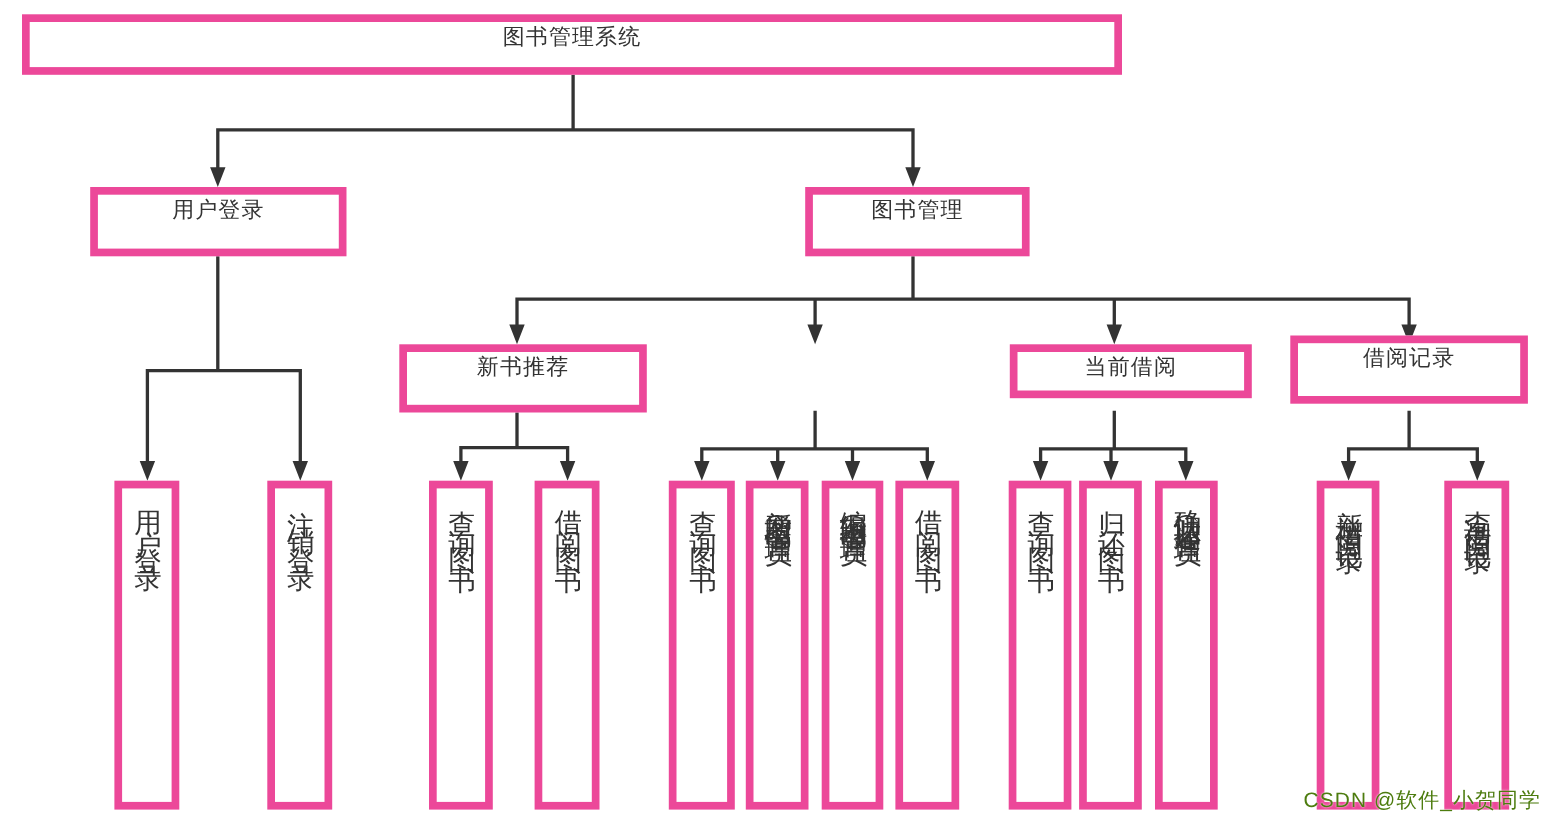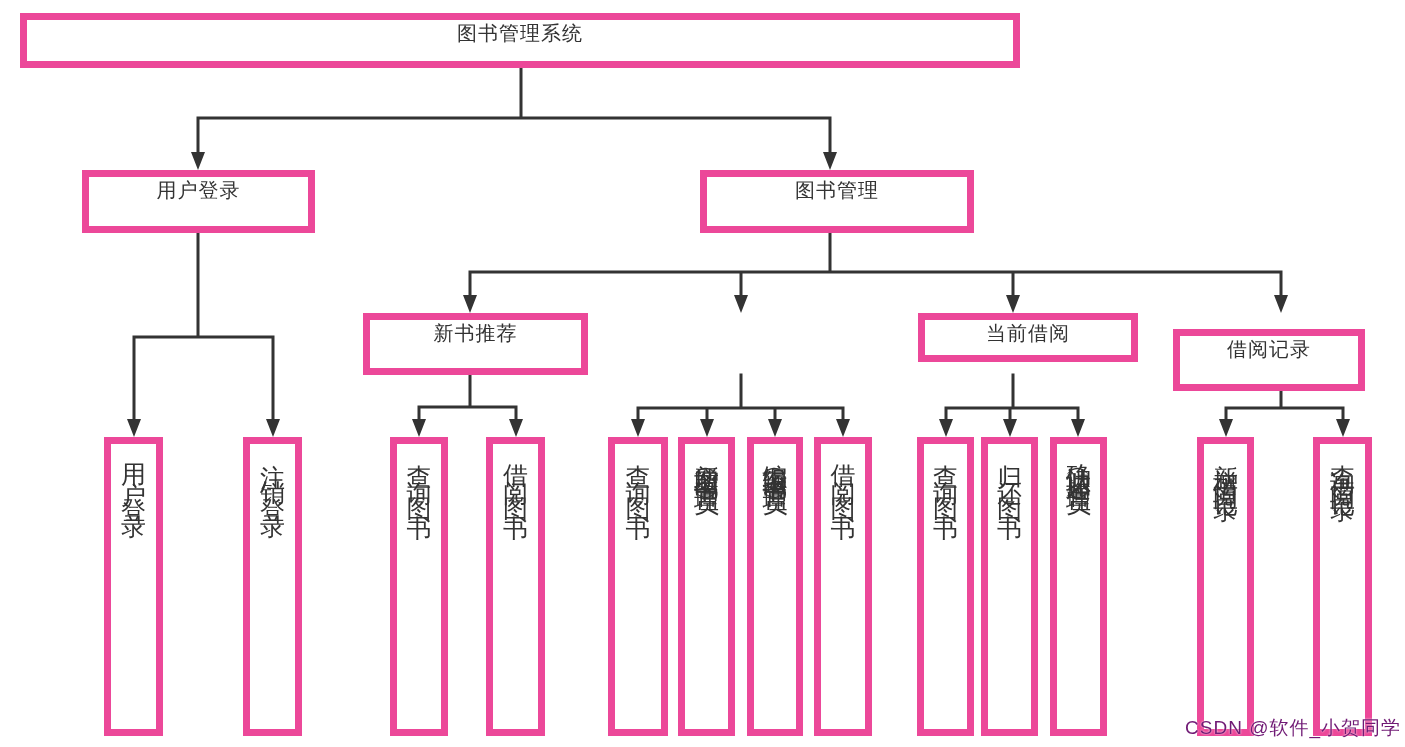--- a/index.html
+++ b/index.html
@@ -38,21 +38,21 @@
     white-space: nowrap;
   }
   .ls-lg .lbl { letter-spacing: 17px; margin-bottom: -17px; }
   .ls-md .lbl { letter-spacing: 7px;  margin-bottom: -7px; }
   .ls-sm .lbl { letter-spacing: 4px;  margin-bottom: -4px; }
   #watermark {
     position: absolute;
     right: 4px;
     bottom: 6px;
     font-size: 19px;
-    color: #701a75;
+    color: #4d7c0f;
     text-shadow: 0 0 2px #ffffff;
     letter-spacing: 1px;
     white-space: nowrap;
   }
 </style>
 </head>
 <body>
 
 <div id="stage">
 
@@ -61,31 +61,31 @@
       <path d="M191,152L205,152L198,170ZM823,152L837,152L830,170ZM127,419L141,419L134,437ZM266,419L280,419L273,437ZM463,295L477,295L470,313ZM734,295L748,295L741,313ZM1006,295L1020,295L1013,313ZM1274,295L1288,295L1281,313ZM412,419L426,419L419,437ZM509,419L523,419L516,437ZM631,419L645,419L638,437ZM700,419L714,419L707,437ZM768,419L782,419L775,437ZM836,419L850,419L843,437ZM939,419L953,419L946,437ZM1003,419L1017,419L1010,437ZM1071,419L1085,419L1078,437ZM1219,419L1233,419L1226,437ZM1336,419L1350,419L1343,437Z" fill="#333333" stroke="none"></path>
     </svg>
 
   <div class="node h" style="left:20px;top:13px;width:1000px;height:55px">
     <span class="lbl">图书管理系统</span>
   </div>
 
   <div class="node h" style="left:82px;top:170px;width:233px;height:63px">
     <span class="lbl">用户登录</span>
   </div>
-  <div class="node h" style="left:700px;top:170px;width:274px;height:63px">
+  <div class="node h" style="left:732px;top:170px;width:204px;height:63px">
     <span class="lbl">图书管理</span>
   </div>
 
   <div class="node h" style="left:363px;top:313px;width:225px;height:62px">
     <span class="lbl">新书推荐</span>
   </div>
   <div class="node h" style="left:918px;top:313px;width:220px;height:49px">
     <span class="lbl">当前借阅</span>
   </div>
-  <div class="node h" style="left:1173px;top:329px;width:192px;height:62px">
+  <div class="node h" style="left:1173px;top:305px;width:216px;height:62px">
     <span class="lbl">借阅记录</span>
   </div>
 
   <div class="node v ls-lg" style="left:104px;top:437px;width:59px;height:299px">
     <span class="lbl">用户登录</span>
   </div>
   <div class="node v ls-lg" style="left:243px;top:437px;width:59px;height:299px">
     <span class="lbl">注销登录</span>
   </div>
 

